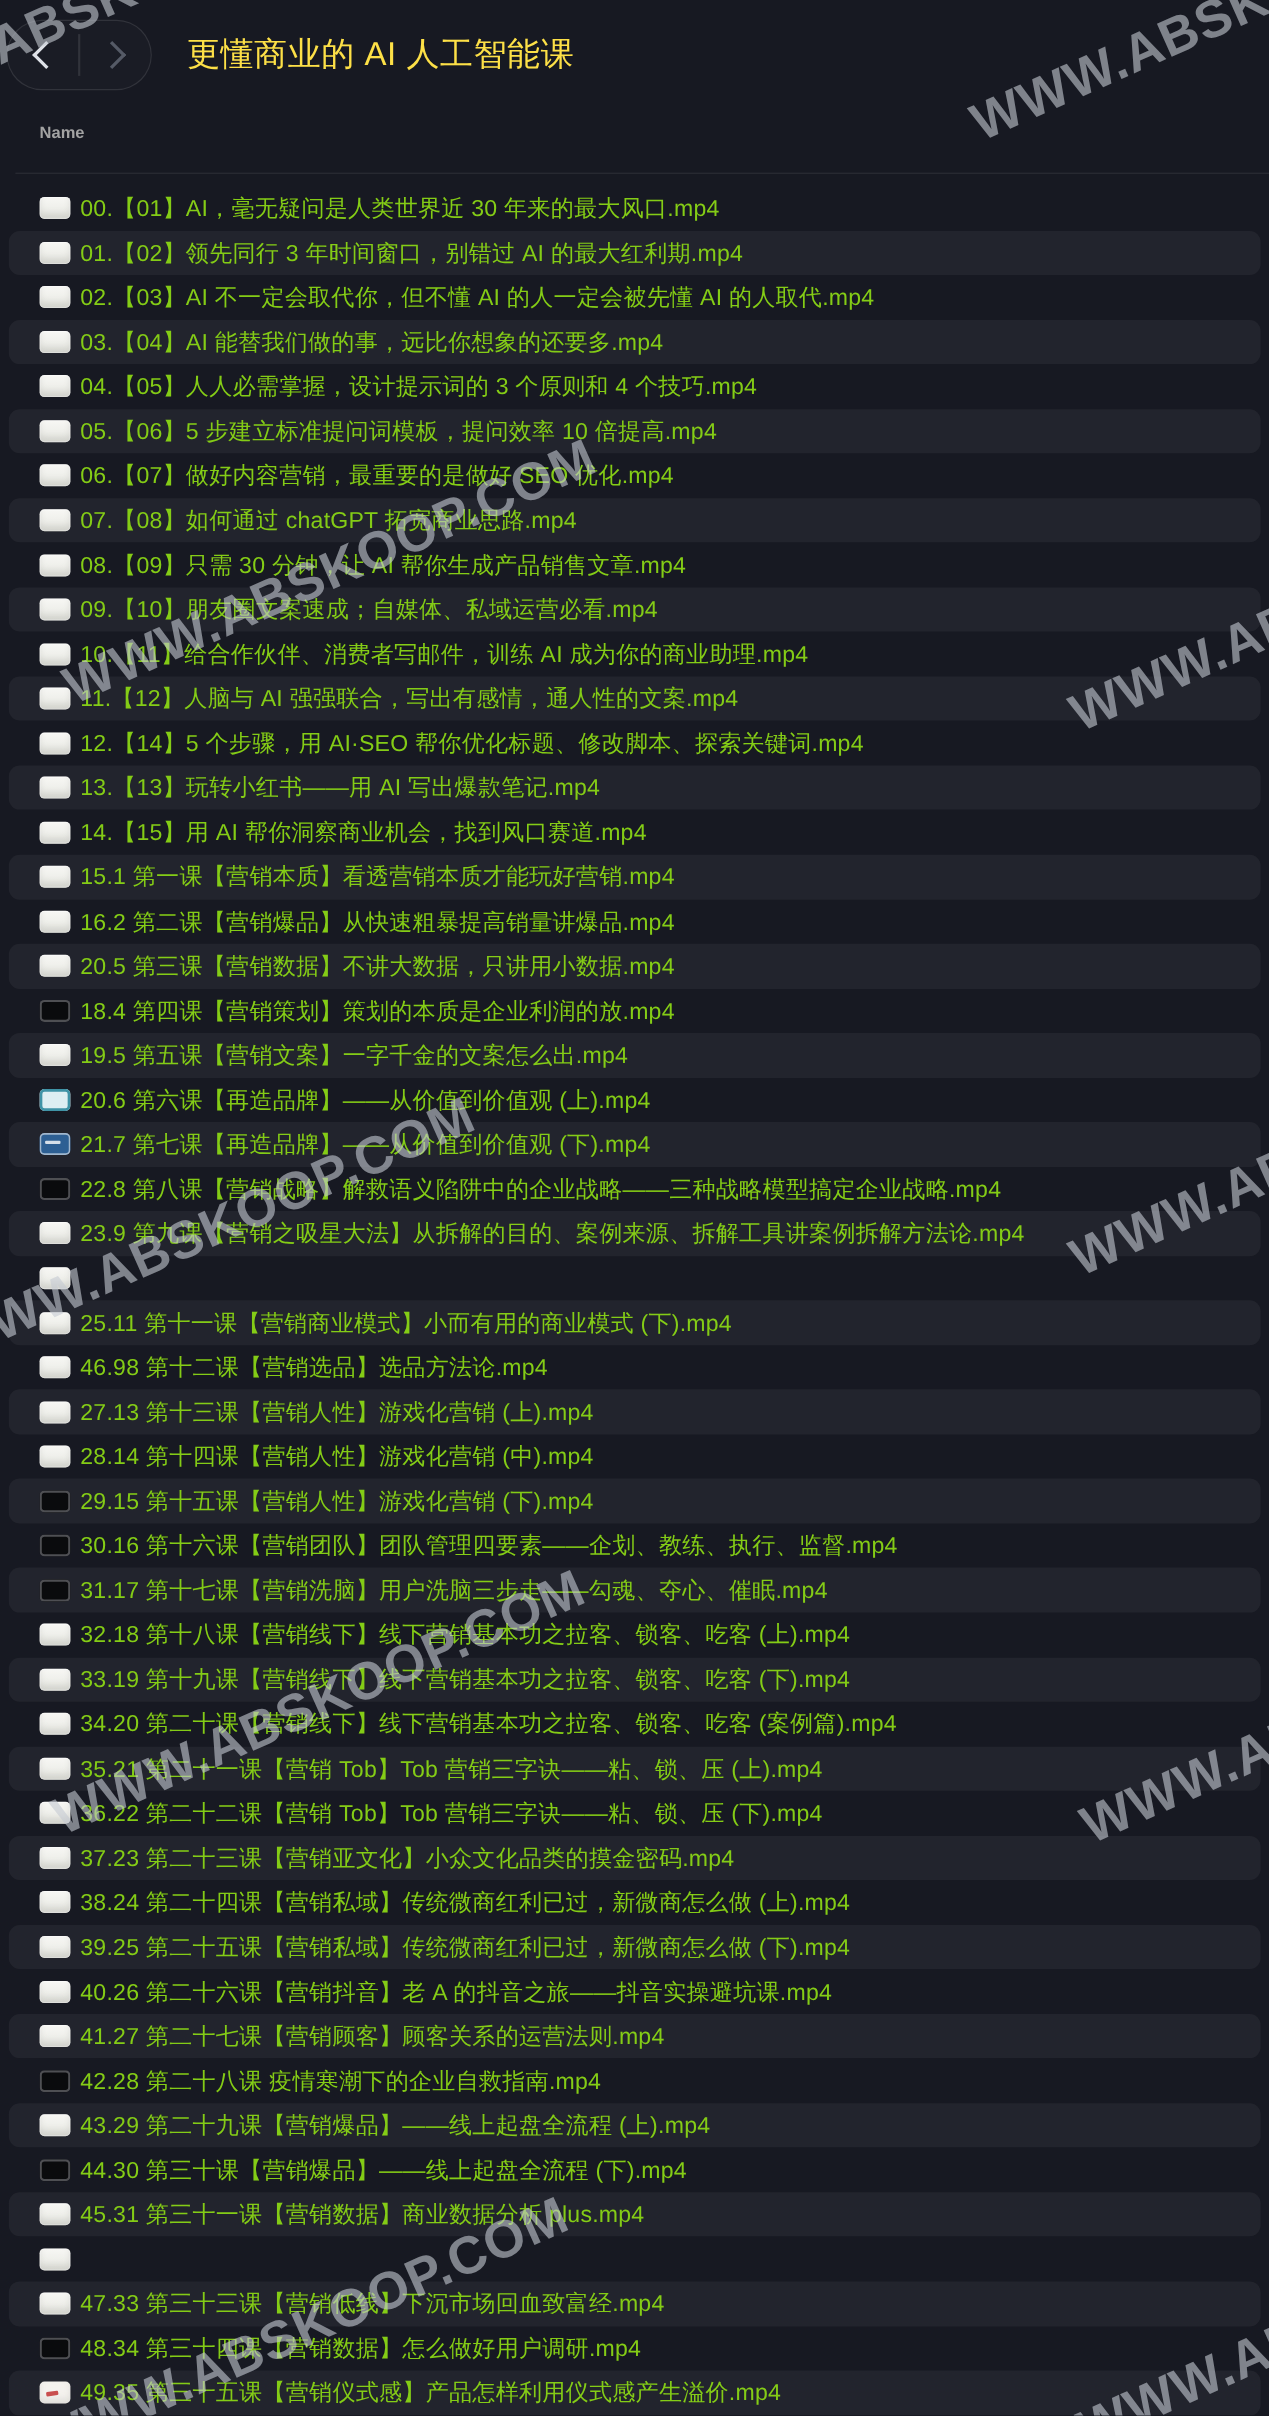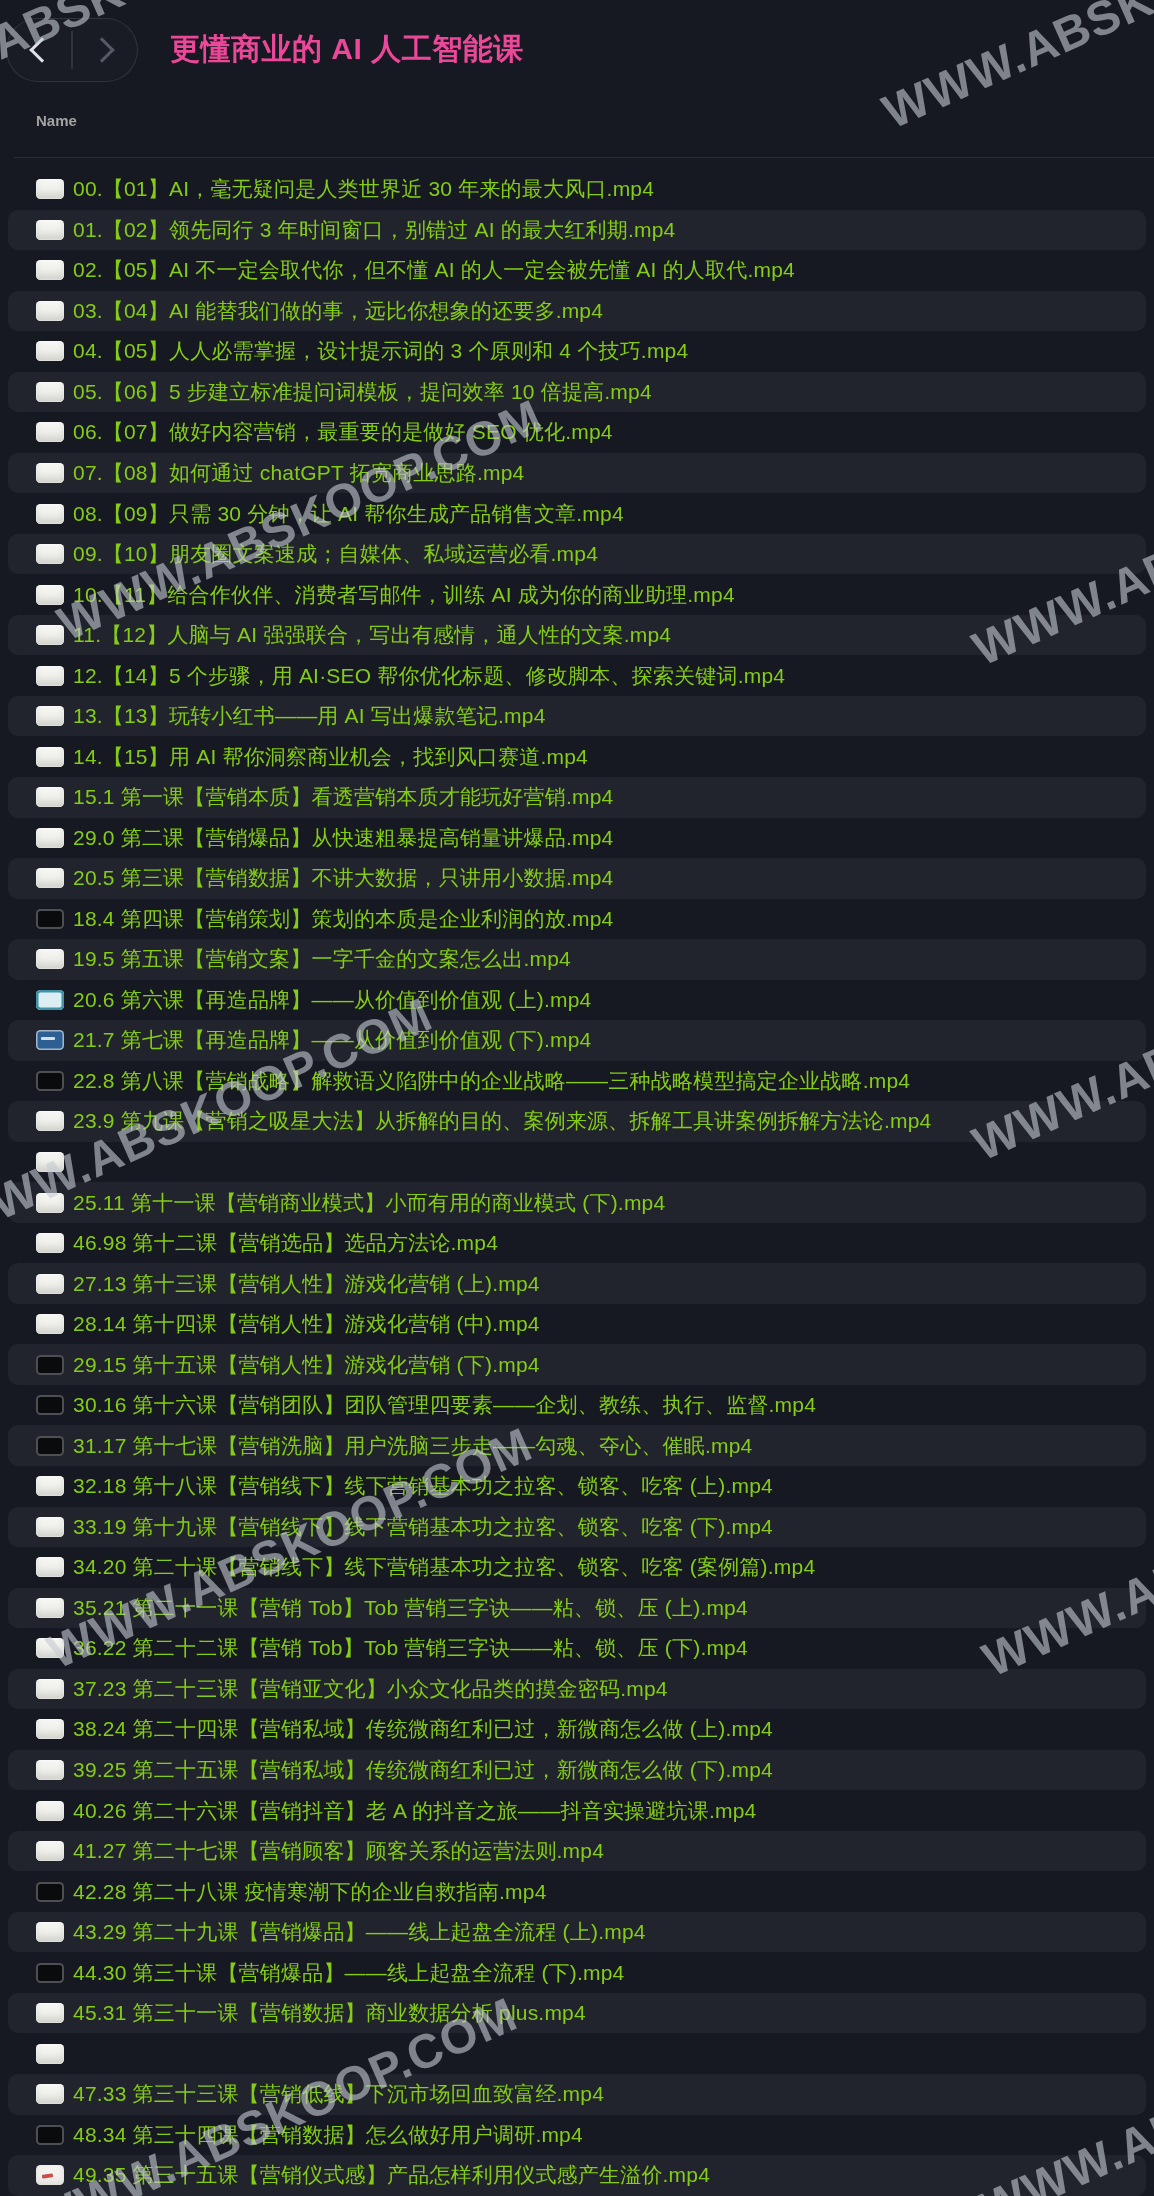--- a/index.html
+++ b/index.html
@@ -15,22 +15,22 @@
     border:1.5px solid rgba(255,255,255,0.10);border-radius:33px;
     background:rgba(255,255,255,0.015);
     display:flex;align-items:center;
   }
   .nav-half{flex:1;height:100%;display:flex;align-items:center;justify-content:center;cursor:pointer;}
   .chev{width:15px;height:15px;border-left:3.2px solid #dfe2e8;border-bottom:3.2px solid #dfe2e8;}
   .chev.back{transform:rotate(45deg);margin-left:6px;}
   .chev.fwd{border-color:#555a66;transform:rotate(225deg);margin-right:6px;}
   .nav-divider{width:1.5px;height:38px;background:rgba(255,255,255,0.10);flex:none;}
   .page-title{
-    position:absolute;left:170px;top:29px;font-size:30px;font-weight:700;
-    color:#ec4899;letter-spacing:0.5px;white-space:nowrap;
+    position:absolute;left:170px;top:29px;font-size:30px;font-weight:400;
+    color:#fde047;letter-spacing:0.5px;white-space:nowrap;
   }
   .col-header{
     position:absolute;left:36px;top:112px;font-size:15px;font-weight:700;color:#a3a3a3;
   }
   .header-divider{
     position:absolute;left:14px;right:0;top:157px;height:1px;background:rgba(255,255,255,0.09);
   }
   
   .list{position:absolute;left:0;right:0;top:169px;}
   .row{height:40.54px;position:relative;display:flex;align-items:center;cursor:default;}
@@ -82,21 +82,21 @@
     <div class="row">
       <span class="thumb t-w"></span>
       <span class="fname">00.【01】AI，毫无疑问是人类世界近 30 年来的最大风口.mp4</span>
     </div>
     <div class="row alt">
       <span class="thumb t-w"></span>
       <span class="fname">01.【02】领先同行 3 年时间窗口，别错过 AI 的最大红利期.mp4</span>
     </div>
     <div class="row">
       <span class="thumb t-w"></span>
-      <span class="fname">02.【05】AI 不一定会取代你，但不懂 AI 的人一定会被先懂 AI 的人取代.mp4</span>
+      <span class="fname">02.【03】AI 不一定会取代你，但不懂 AI 的人一定会被先懂 AI 的人取代.mp4</span>
     </div>
     <div class="row alt">
       <span class="thumb t-w"></span>
       <span class="fname">03.【04】AI 能替我们做的事，远比你想象的还要多.mp4</span>
     </div>
     <div class="row">
       <span class="thumb t-w"></span>
       <span class="fname">04.【05】人人必需掌握，设计提示词的 3 个原则和 4 个技巧.mp4</span>
     </div>
     <div class="row alt">
@@ -138,21 +138,21 @@
     <div class="row">
       <span class="thumb t-w"></span>
       <span class="fname">14.【15】用 AI 帮你洞察商业机会，找到风口赛道.mp4</span>
     </div>
     <div class="row alt">
       <span class="thumb t-w"></span>
       <span class="fname">15.1 第一课【营销本质】看透营销本质才能玩好营销.mp4</span>
     </div>
     <div class="row">
       <span class="thumb t-w"></span>
-      <span class="fname">29.0 第二课【营销爆品】从快速粗暴提高销量讲爆品.mp4</span>
+      <span class="fname">16.2 第二课【营销爆品】从快速粗暴提高销量讲爆品.mp4</span>
     </div>
     <div class="row alt">
       <span class="thumb t-w"></span>
       <span class="fname">20.5 第三课【营销数据】不讲大数据，只讲用小数据.mp4</span>
     </div>
     <div class="row">
       <span class="thumb t-d"></span>
       <span class="fname">18.4 第四课【营销策划】策划的本质是企业利润的放.mp4</span>
     </div>
     <div class="row alt">

